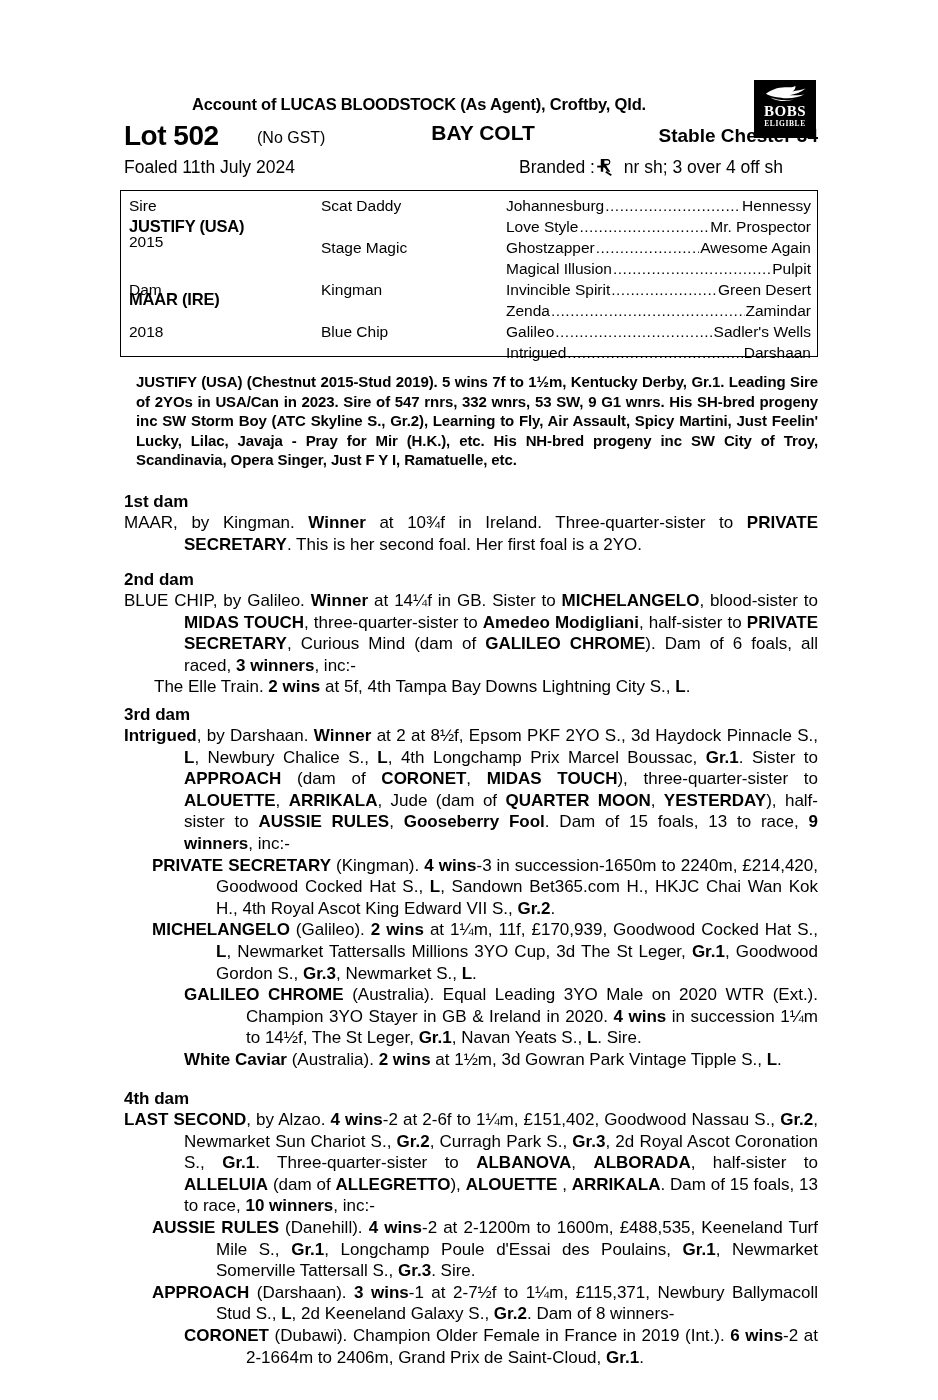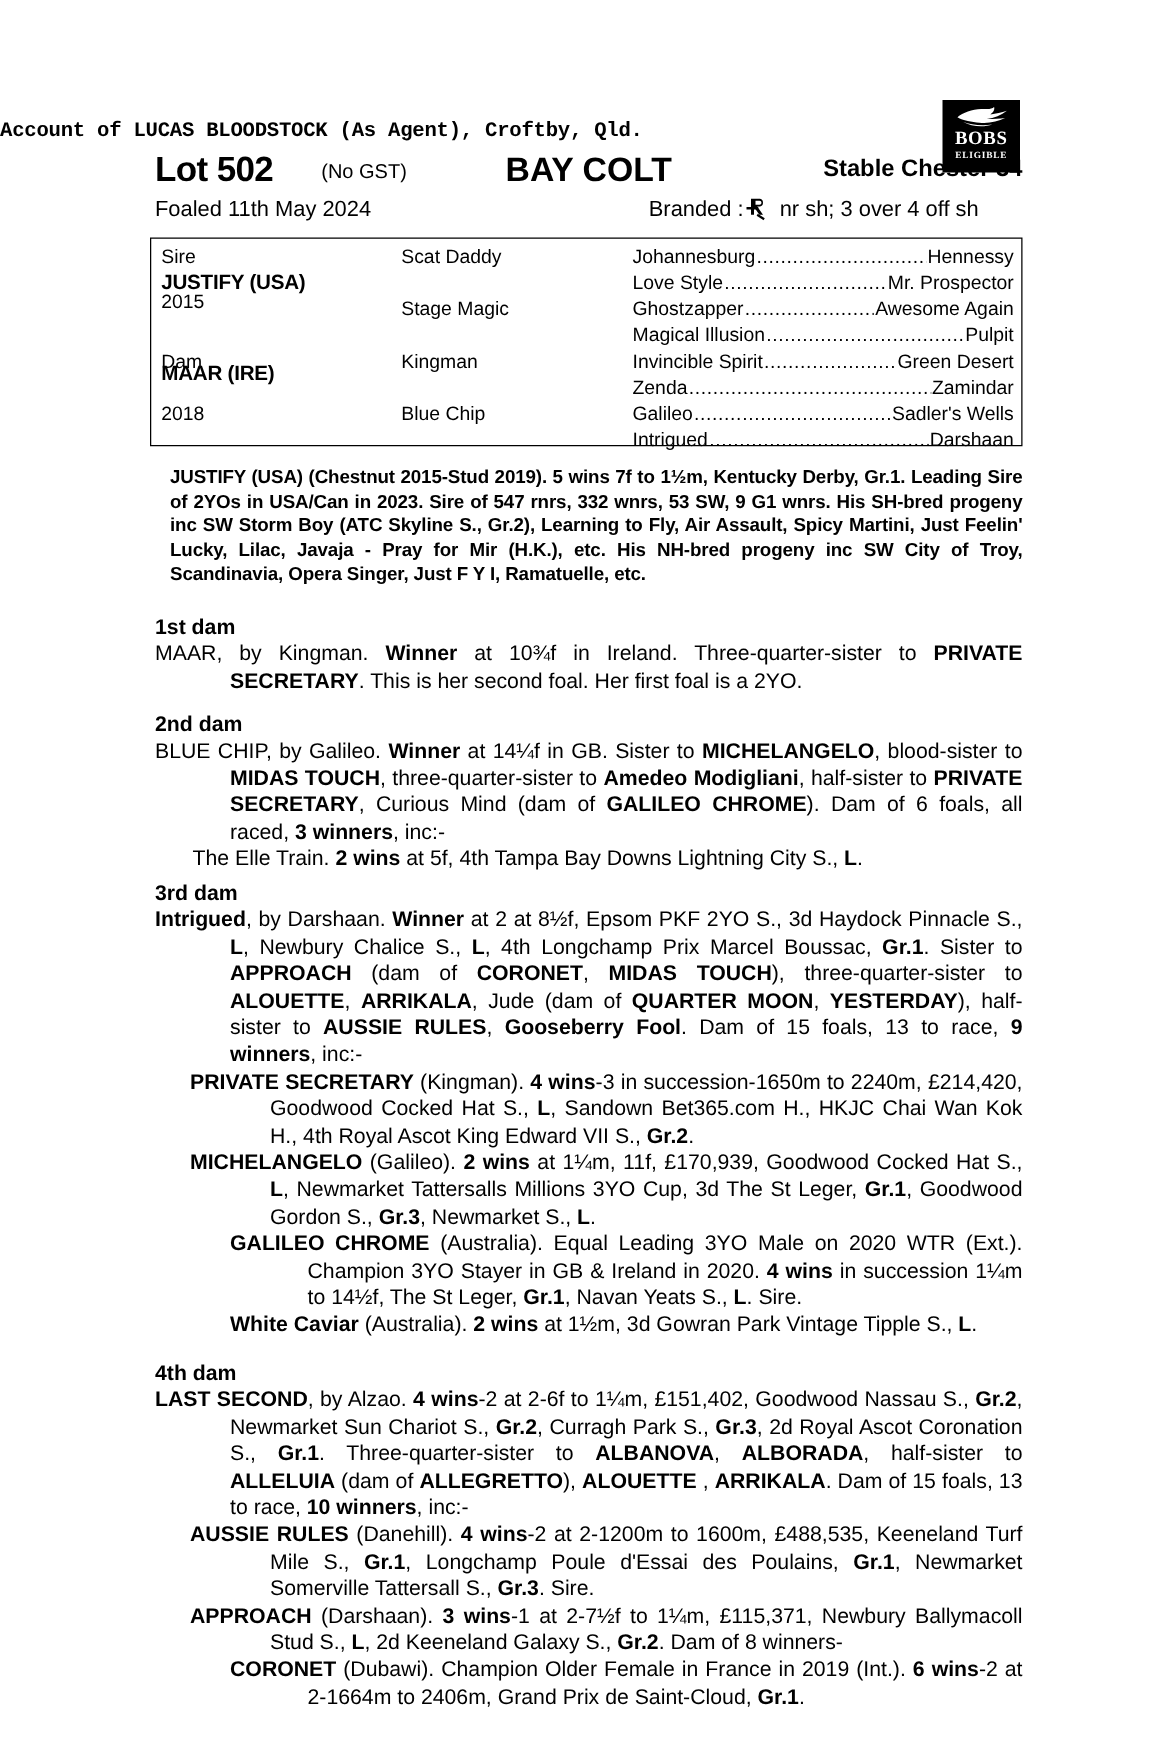--- a/index.html
+++ b/index.html
@@ -28,38 +28,38 @@
     letter-spacing:0.5px; margin-top:1px;
   }
   .bobs-sub {
     color:#fff; font-family:"Liberation Serif", serif;
     font-weight:bold; font-size:7.5px; line-height:9px;
     letter-spacing:0.6px;
   }
 
   .account-line {
     position:absolute; left:0; top:95px; width:838px;
-    text-align:left;
+    text-align:center;
     font-weight:bold; font-size:16.5px;
-    font-family:Liberation Mono, monospace;
+    font-family:Liberation Sans, sans-serif;
     letter-spacing:-0.2px;
   }
 
   .lotrow { position:absolute; left:124px; top:120px; width:694px; height:34px; }
   .lot-no {
     position:absolute; left:0; top:0;
     font-size:28px; font-weight:bold; letter-spacing:-0.5px;
   }
   .lot-gst {
     position:absolute; left:133px; top:9px;
     font-size:16px; font-weight:normal;
   }
   .sex-title {
-    position:absolute; left:0; top:1px; width:694px;
-    text-align:center; font-size:27px; font-weight:bold; letter-spacing:0px;
+    position:absolute; left:12px; top:1px; width:694px;
+    text-align:center; font-size:21px; font-weight:bold; letter-spacing:0px;
   }
   .stable {
     position:absolute; right:0; top:5px;
     font-size:19px; font-weight:bold;
   }
 
   .foaled-row { position:absolute; left:124px; top:157px; width:694px; height:26px; font-size:17.5px; }
   .foaled { position:absolute; left:0; top:0; }
   .branded { position:absolute; left:395px; top:0; white-space:nowrap; }
   .brand-glyph { display:inline-block; width:22px; height:19px; vertical-align:-4px; margin:0 1px; }
@@ -130,21 +130,21 @@
   <div class="account-line">Account of LUCAS BLOODSTOCK (As Agent), Croftby, Qld.</div>
 
   <div class="lotrow">
     <span class="lot-no">Lot 502</span>
     <span class="lot-gst">(No GST)</span>
     <span class="sex-title">BAY COLT</span>
     <span class="stable">Stable Chester 34</span>
   </div>
 
   <div class="foaled-row">
-    <span class="foaled">Foaled 11th May 2024</span>
+    <span class="foaled">Foaled 11th July 2024</span>
     <span class="branded">
       <span>Branded :</span><svg class="brand-glyph" viewBox="0 0 22 19">
           <path fill="#000" d="M6 1 h6 a3.2 3.2 0 0 1 0 6.2 h-2.2 l4.6 6.6 h-2.9 l-4.3 -6.3 v6.3 h-2.4 v-12.8 z M8.4 2.6 v3.2 h3.2 a1.6 1.6 0 0 0 0 -3.2 z"></path>
           <path fill="#000" d="M1.2 7.6 h9.4 v1.9 h-9.4 z"></path>
           <path fill="#000" d="M10.2 13 l5.6 3.6 l-0.9 1.5 l-5.6 -3.6 z"></path>
         </svg> <span>nr sh; 3 over 4 off sh</span>
     </span>
   </div>
 
   <div class="ped-box">

